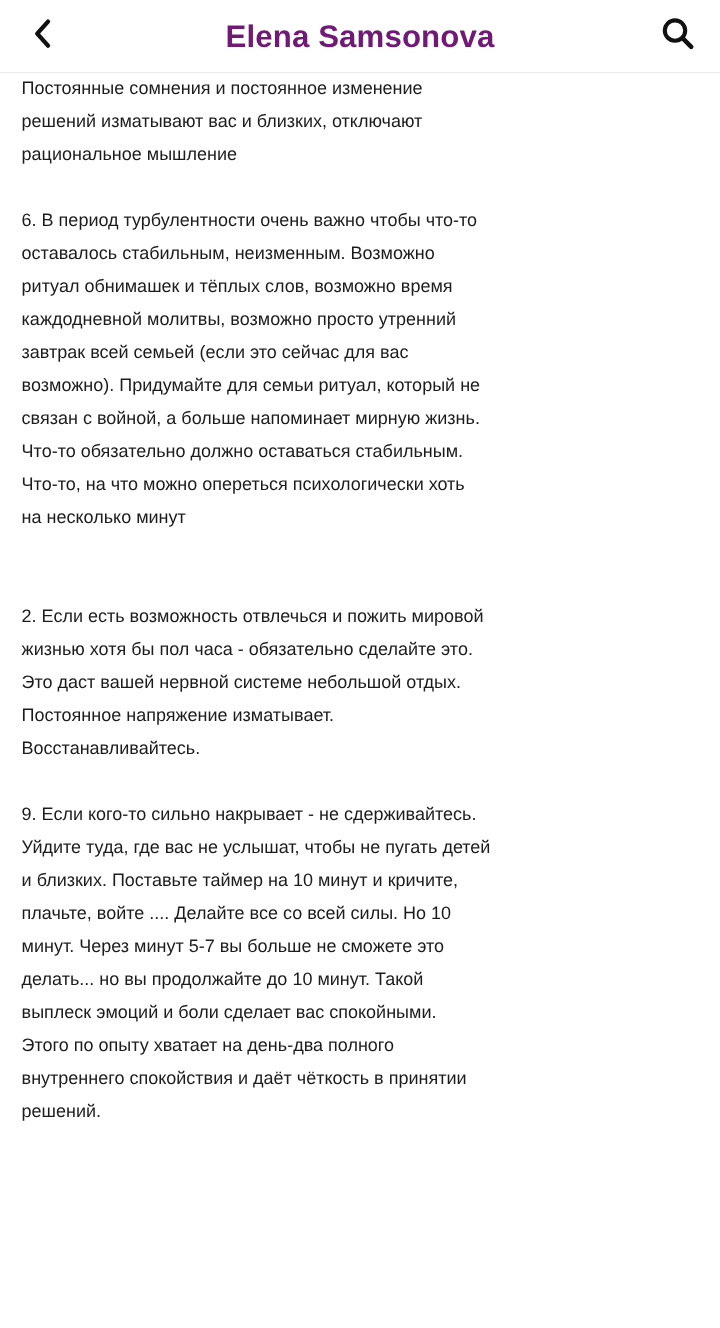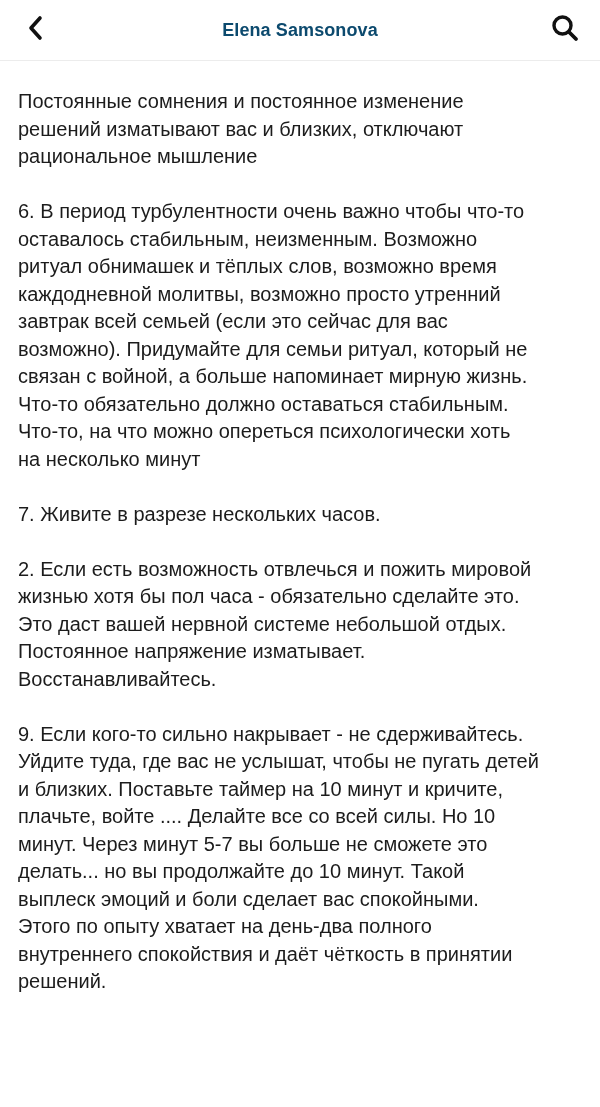--- a/index.html
+++ b/index.html
@@ -13,24 +13,24 @@
       display: flex; align-items: center; justify-content: center;
     }
     .back-btn {
       position: absolute; left: 20px; top: 10px; width: 30px; height: 36px;
       display: flex; align-items: center; justify-content: center; cursor: pointer;
     }
     .search-btn {
       position: absolute; right: 18px; top: 10px; width: 34px; height: 36px;
       display: flex; align-items: center; justify-content: center; cursor: pointer;
     }
-    .title { font-size: 18px; font-weight: bold; color: #0c4a6e; letter-spacing: 0.1px; }
+    .title { font-size: 26px; font-weight: bold; color: #701a75; letter-spacing: 0.1px; }
     .content {
       position: absolute; left: 18px; top: 60px; width: 570px;
-      font-size: 20px; line-height: 27.5px; color: #1c1c1c; margin-top: 28px;
+      font-size: 15px; line-height: 27.5px; color: #1c1c1c;
     }
     .para { margin: 0; white-space: pre-line; }
     .gap { height: 27.5px; }
     .hashtag { color: #3b5998; color: #4267b2; cursor: pointer; }
   </style>
 </head>
 <body>
 
 <div class="header">
   <div class="back-btn">
@@ -56,21 +56,20 @@
 оставалось стабильным, неизменным. Возможно
 ритуал обнимашек и тёплых слов, возможно время
 каждодневной молитвы, возможно просто утренний
 завтрак всей семьей (если это сейчас для вас
 возможно). Придумайте для семьи ритуал, который не
 связан с войной, а больше напоминает мирную жизнь.
 Что-то обязательно должно оставаться стабильным.
 Что-то, на что можно опереться психологически хоть
 на несколько минут</p>
   <div class="gap"></div>
-  <p class="para">7. Живите в разрезе нескольких часов.</p>
   <div class="gap"></div>
   <p class="para">2. Если есть возможность отвлечься и пожить мировой
 жизнью хотя бы пол часа - обязательно сделайте это.
 Это даст вашей нервной системе небольшой отдых.
 Постоянное напряжение изматывает.
 Восстанавливайтесь.</p>
   <div class="gap"></div>
   <p class="para">9. Если кого-то сильно накрывает - не сдерживайтесь.
 Уйдите туда, где вас не услышат, чтобы не пугать детей
 и близких. Поставьте таймер на 10 минут и кричите,

